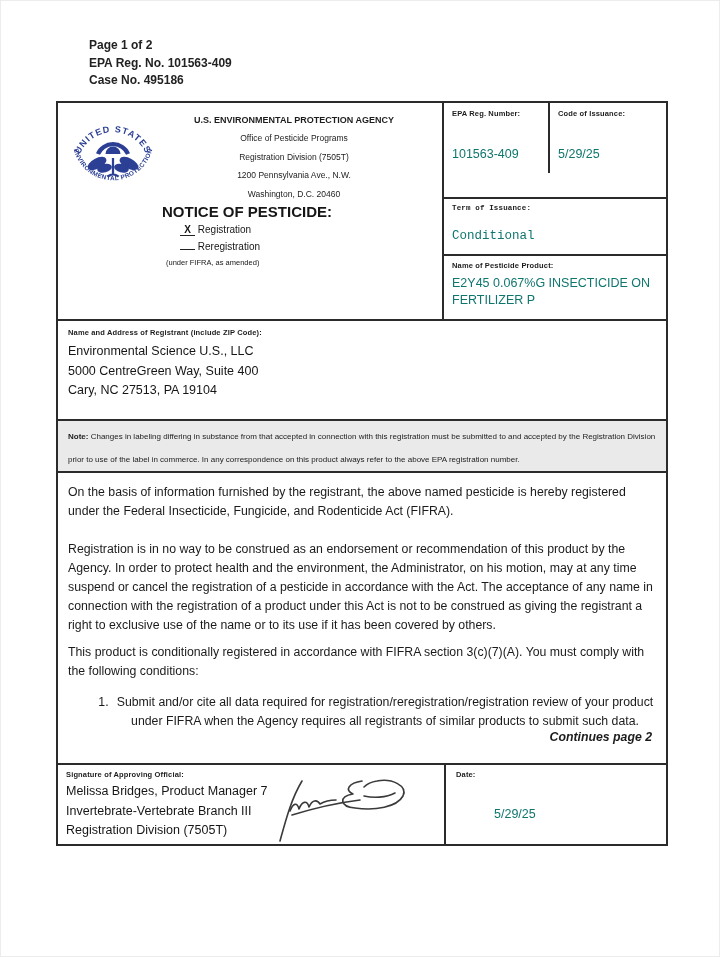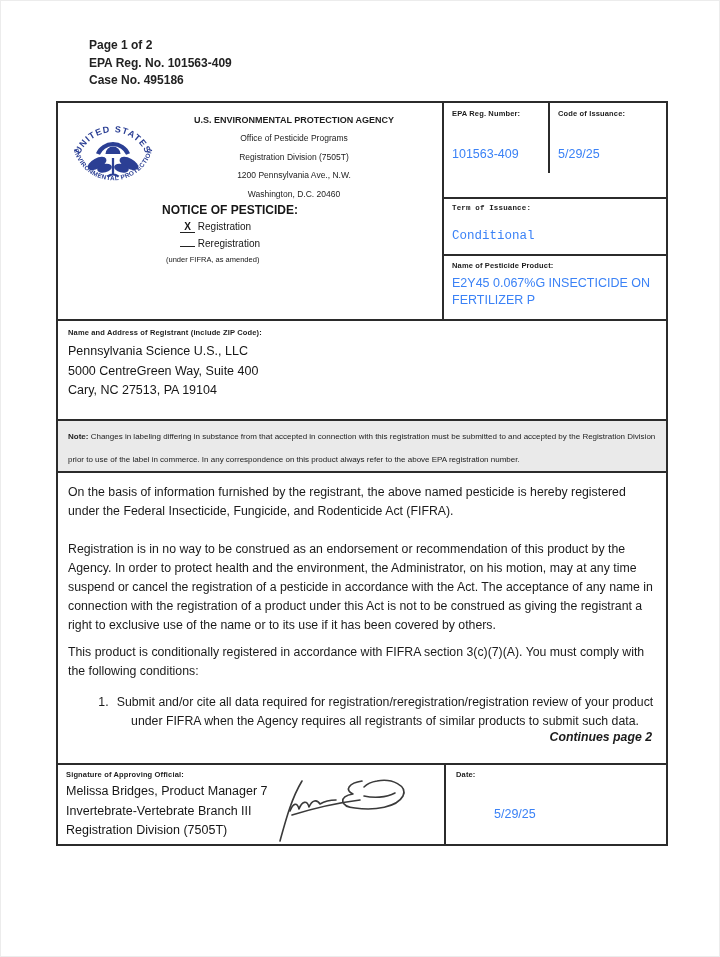--- a/index.html
+++ b/index.html
@@ -12,29 +12,29 @@
 
   
   .page-header{position:absolute;left:88px;top:36px;font-size:12px;line-height:17.5px;font-weight:600;color:#222;}
 
   
   .doc-table{position:absolute;left:55px;top:100px;width:612px;height:745px;
     border:2px solid #2b2b2b;box-sizing:border-box;background:#fff;}
   .cell{position:absolute;box-sizing:border-box;background:#fff;}
 
   .small-label{font-size:7.5px;font-weight:bold;color:#1c1c1c;letter-spacing:0.15px;}
-  .value{font-size:12.5px;color:#3b82f6;}
+  .value{font-size:12.5px;color:#0f766e;}
 
   
   .cell-agency{left:0;top:0;width:386px;height:216px;border-right:2px solid #2b2b2b;}
   .agency-block{position:absolute;left:86px;top:12px;width:300px;text-align:center;color:#1c1c1c;}
   .agency-line1{font-size:9px;font-weight:600;margin-bottom:8px;}
   .agency-line{font-size:8.5px;margin-bottom:8.5px;}
   .notice-block{position:absolute;left:104px;top:100px;color:#161616;}
-  .notice-title{font-size:12px;font-weight:bold;margin-bottom:4px;}
+  .notice-title{font-size:15px;font-weight:bold;margin-bottom:4px;}
   .notice-line{font-size:10px;margin-left:18px;margin-bottom:4px;}
   .xmark{display:inline-block;min-width:15px;text-align:center;border-bottom:1.3px solid #222;line-height:10px;font-weight:600;}
   .blankmark{display:inline-block;width:15px;height:9px;border-bottom:1.3px solid #222;}
   .notice-foot{font-size:7.5px;margin-top:6px;margin-left:4px;}
 
   
   .cell-regnum{left:386px;top:0;width:106px;height:70px;border-right:2px solid #2b2b2b;padding:6px 8px;}
   .cell-date{left:492px;top:0;width:116px;height:94px;padding:6px 8px;}
   .cell-regnum .value,.cell-date .value{position:absolute;left:8px;top:44px;}
   .cell-term{left:386px;top:94px;width:222px;height:57px;border-top:2px solid #2b2b2b;padding:5px 8px;font-family:Liberation Mono, monospace;}
@@ -140,21 +140,21 @@
     </div>
 
     <div class="cell cell-product">
       <div class="small-label">Name of Pesticide Product:</div>
       <div class="value">E2Y45 0.067%G INSECTICIDE ON FERTILIZER P</div>
     </div>
 
     <div class="cell cell-registrant">
       <div class="small-label">Name and Address of Registrant (include ZIP Code):</div>
       <div class="registrant-lines">
-        <div>Pennsylvania Science U.S., LLC</div>
+        <div>Environmental Science U.S., LLC</div>
         <div>5000 CentreGreen Way, Suite 400</div>
         <div>Cary, NC 27513, PA 19104</div>
       </div>
     </div>
 
     <div class="cell cell-note">
       <div class="note-text">
         <span class="note-prefix">Note:</span><span> Changes in labeling differing in substance from that accepted in connection with this registration must be submitted to and accepted by the Registration Division prior to use of the label in commerce.  In any correspondence on this product always refer to the above EPA registration number.</span>
       </div>
     </div>

